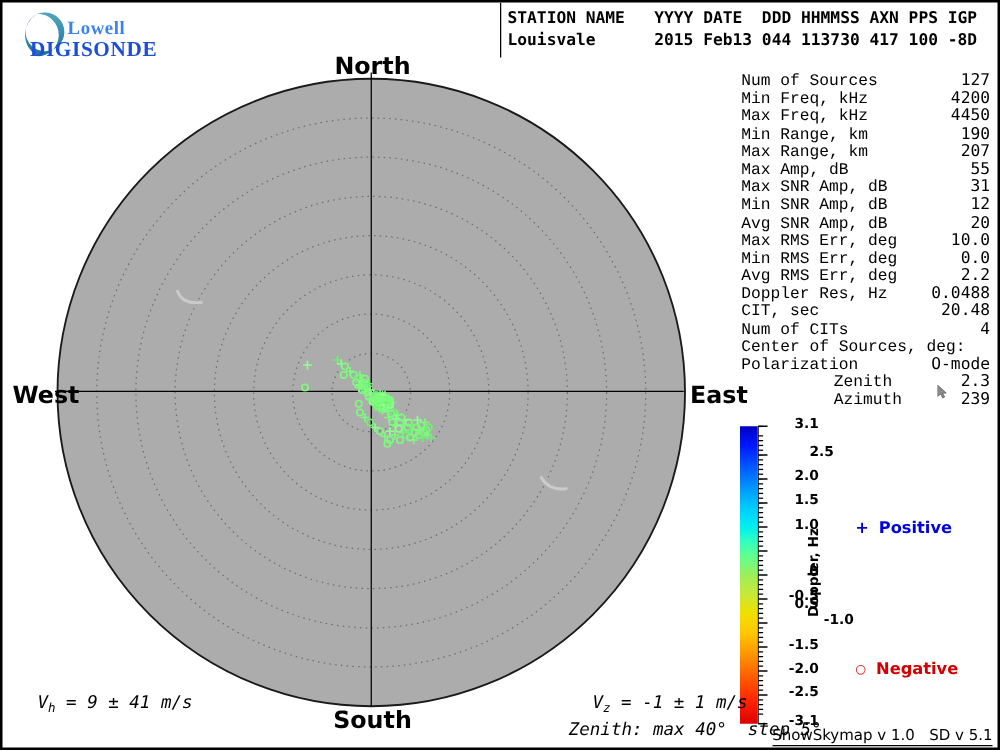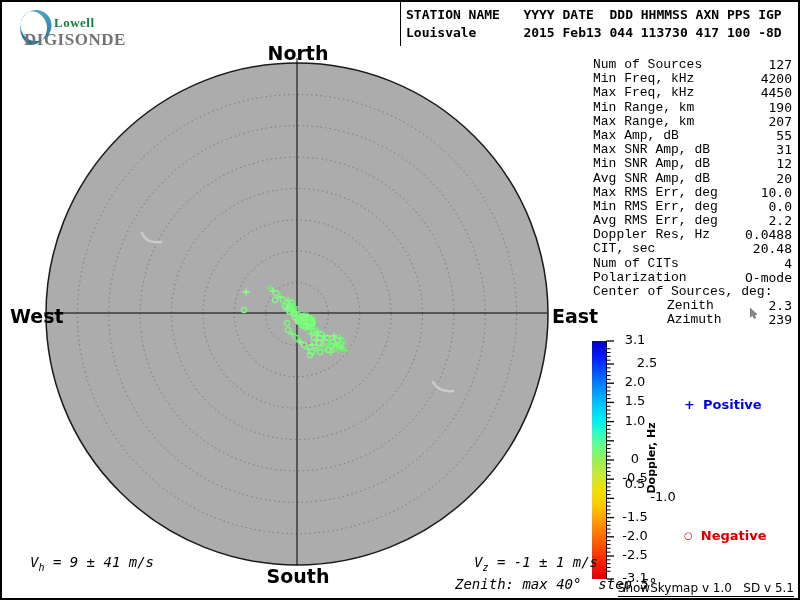--- a/index.html
+++ b/index.html
@@ -2,41 +2,41 @@
 <html><head>
 <meta charset="utf-8">
 <title>ShowSkymap</title>
 <style>
   html,body{margin:0;padding:0;background:#fff;}
   .canvas{position:relative;width:800px;height:600px;background:#ffffff;border:2px solid #000;
           box-sizing:border-box;overflow:hidden;font-family:"DejaVu Sans",sans-serif;color:#000;}
   
   .logo{position:absolute;left:6px;top:4px;width:140px;height:46px;}
   .logo-lowell{position:absolute;left:46px;top:9px;font-family:"Liberation Serif",serif;
-               font-size:13px;font-weight:600;color:#15803d;letter-spacing:.5px;}
+               font-size:15px;font-weight:600;color:#3b82f6;letter-spacing:.5px;}
   .logo-digisonde{position:absolute;left:16px;top:24px;font-family:"Liberation Serif",serif;
                font-size:17px;font-weight:700;letter-spacing:.5px;}
   
   .hdr-divider{position:absolute;left:398px;top:0;width:1px;height:44px;background:#000;}
   .hdr{position:absolute;left:404px;top:3px;width:390px;height:40px;
        font-family:"DejaVu Sans Mono",monospace;font-size:13px;font-weight:bold;}
   .hline{position:absolute;left:0;width:100%;height:17px;white-space:pre;}
   .hline span{position:absolute;top:0;white-space:pre;}
   
   .stats{position:absolute;left:591px;top:55px;width:199px;
          font-family:"DejaVu Sans Mono",monospace;font-size:13px;}
   .srow{position:relative;height:14.2px;}
   .sl{position:absolute;left:0;white-space:pre;font-family:Liberation Mono, monospace;}
   .srow.ind .sl{left:74px;}
   .sv{position:absolute;right:0;white-space:pre;}
   
   .compass{position:absolute;font-size:19px;font-weight:bold;}
   
   .cbar{position:absolute;left:590px;top:339px;width:14px;height:238px;}
-  .cb-lab{position:absolute;left:613px;width:40px;font-size:13px;font-weight:normal;text-align:center;}
+  .cb-lab{position:absolute;left:613px;width:40px;font-size:11px;font-weight:bold;text-align:right;}
   .cb-title{position:absolute;left:649px;top:456px;transform:translate(-50%,-50%) rotate(-90deg);
             font-size:11px;font-weight:bold;white-space:pre;}
   .legend{position:absolute;font-size:13px;font-weight:bold;white-space:pre;}
   .legend .sym{display:inline-block;margin-right:8px;}
   
   .foot{position:absolute;font-family:"DejaVu Sans Mono",monospace;font-style:italic;
         font-size:14px;white-space:pre;}
   .foot sub{font-size:10px;font-style:italic;}
   .version{position:absolute;right:4px;top:579px;font-size:12px;white-space:pre;
            border-bottom:1px solid #000;padding-bottom:1px;}
@@ -55,21 +55,21 @@
         <linearGradient id="cg" x1="0" y1="0" x2="0" y2="1">
           <stop offset="0" stop-color="#4fa6c2"></stop>
             <stop offset="1" stop-color="#1f6f99"></stop>
         </linearGradient>
       </defs>
       <path fill-rule="evenodd" fill="url(#cg)" d="M22,5 A17,17 0 1 0 22,39 A19.5,19.5 0 0 1 22,5 Z
            M22,22 m-17,0 a17,17 0 1 0 34,0 a17,17 0 1 0 -34,0 Z
            M28,19.5 m-15.5,0 a15.5,15.5 0 1 0 31,0 a15.5,15.5 0 1 0 -31,0 Z"></path>
     </svg>
     <div class="logo-lowell">Lowell</div>
-    <div class="logo-digisonde" style="color: #737373;">DIGISONDE</div>
+    <div class="logo-digisonde" style="color: #1d4ed8;">DIGISONDE</div>
   </div>
 
   <div class="hdr-divider"></div>
 
   <div class="hdr">
     <div class="hline" style="top:2px"><span style="left: 0ch;">STATION NAME</span><span style="left: 15ch;">YYYY</span><span style="left: 20ch;">DATE</span><span style="left: 26ch;">DDD</span><span style="left: 30ch;">HHMMSS</span><span style="left: 37ch;">AXN</span><span style="left: 41ch;">PPS</span><span style="left: 45ch;">IGP</span></div>
     <div class="hline" style="top:20px"><span style="left: 0ch;">Louisvale</span><span style="left: 15ch;">2015</span><span style="left: 20ch;">Feb13</span><span style="left: 26ch;">044</span><span style="left: 30ch;">113730</span><span style="left: 37ch;">417</span><span style="left: 41ch;">100</span><span style="left: 45ch;">-8D</span></div>
   </div>
 
   <div class="stats">
@@ -127,26 +127,26 @@
       </div>
       <div class="srow">
         <span class="sl">CIT, sec</span>
         <span class="sv">20.48</span>
       </div>
       <div class="srow">
         <span class="sl">Num of CITs</span>
         <span class="sv">4</span>
       </div>
       <div class="srow">
+        <span class="sl">Center of Sources, deg:</span>
+        <span class="sv"></span>
+      </div>
+      <div class="srow">
         <span class="sl">Polarization</span>
         <span class="sv">O-mode</span>
-      </div>
-      <div class="srow">
-        <span class="sl">Center of Sources, deg:</span>
-        <span class="sv"></span>
       </div>
       <div class="srow ind">
         <span class="sl">Zenith</span>
         <span class="sv">2.3</span>
       </div>
       <div class="srow ind">
         <span class="sl">Azimuth</span>
         <span class="sv">239</span>
       </div>
     </div>
@@ -350,21 +350,21 @@
     </svg>
 
   <div class="compass" style="left:236px;top:40px;width:120px;text-align:center">North</div>
   <div class="compass" style="left:236px;top:563px;width:120px;text-align:center">South</div>
   <div class="compass" style="left:8px;top:303px;width:38px;text-align:right">West</div>
   <div class="compass" style="left:550px;top:303px">East</div>
 
   <div class="cbar" style="background: linear-gradient(rgb(0, 0, 196) 0%, rgb(0, 24, 255) 6.5%, rgb(0, 96, 255) 14.5%, rgb(0, 152, 255) 21%, rgb(0, 204, 255) 27.4%, rgb(0, 240, 240) 33.9%, rgb(48, 255, 192) 38.7%, rgb(96, 255, 144) 43.5%, rgb(132, 246, 112) 47.6%, rgb(156, 238, 88) 50%, rgb(200, 232, 56) 56.5%, rgb(240, 224, 0) 62.9%, rgb(255, 200, 0) 69.4%, rgb(255, 144, 0) 77.4%, rgb(255, 84, 0) 85.5%, rgb(255, 28, 0) 93.5%, rgb(216, 0, 0) 100%);"></div>
   <div class="cb-title">Doppler, Hz</div>
 
-  <div class="legend" style="left: 664px; top: 380px; color: rgb(0, 0, 224); text-align: right;">
+  <div class="legend" style="left: 664px; top: 398px; color: rgb(0, 0, 224); text-align: right;">
     <span class="sym">+</span><span>Positive</span>
   </div>
   <div class="legend" style="left: 664px; top: 511px; color: rgb(212, 0, 0);">
     <span class="sym" style="font-size:10px;vertical-align:1px">○</span><span>Negative</span>
   </div>
 
   <div class="foot" style="left:28px;top:552px"><span>V</span><sub>h</sub><span> = 9 ± 41 m/s</span></div>
   <div class="foot" style="left:472px;top:552px"><span>V</span><sub>z</sub><span> = -1 ± 1 m/s</span></div>
   <div class="foot" style="left:453px;top:574px">Zenith: max 40°  step 5°</div>
   <div class="version">ShowSkymap v 1.0   SD v 5.1</div>

